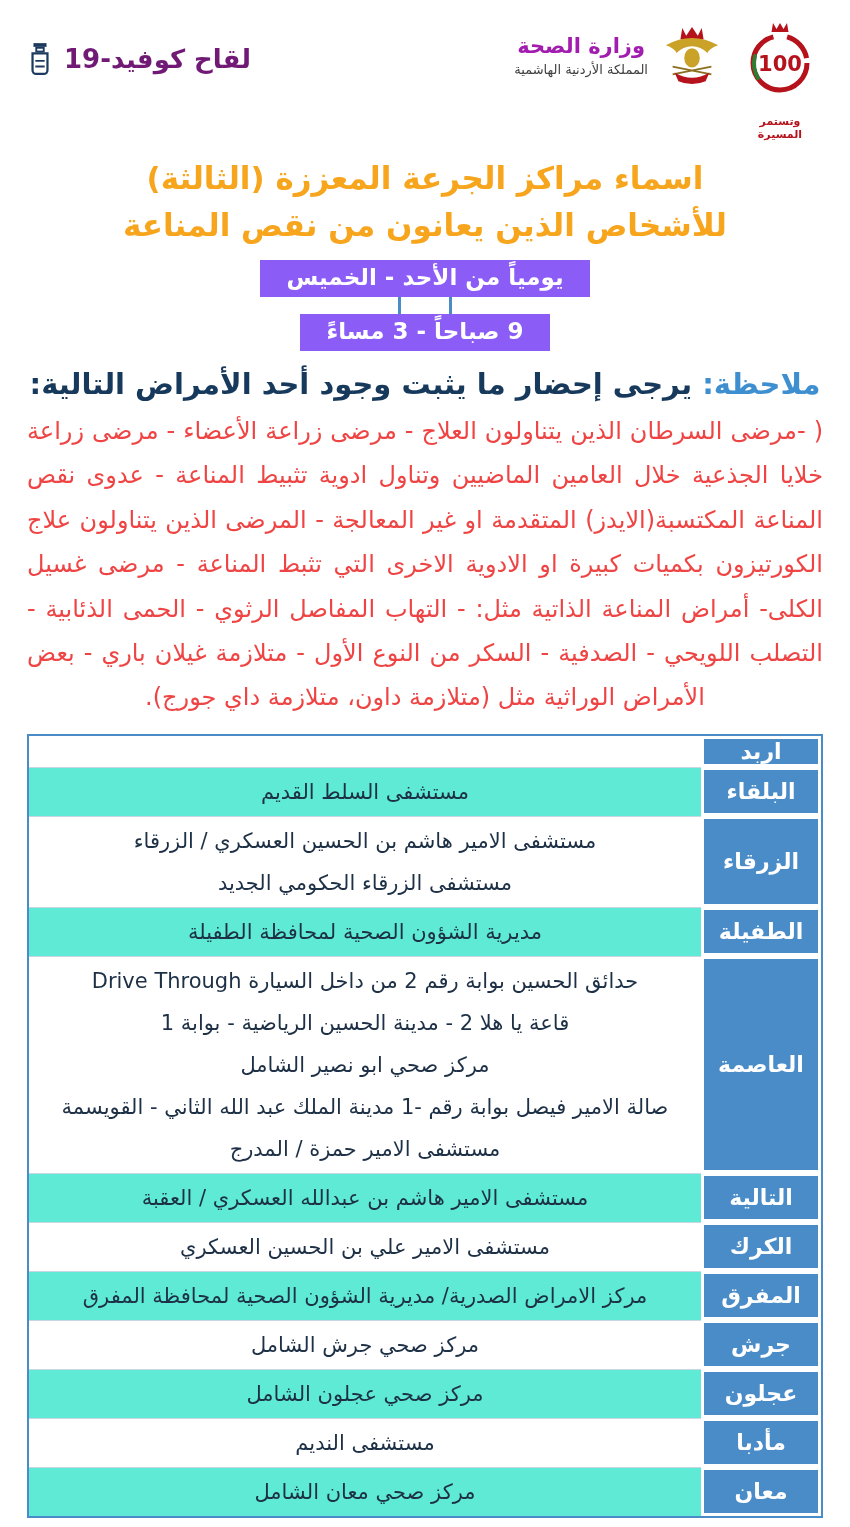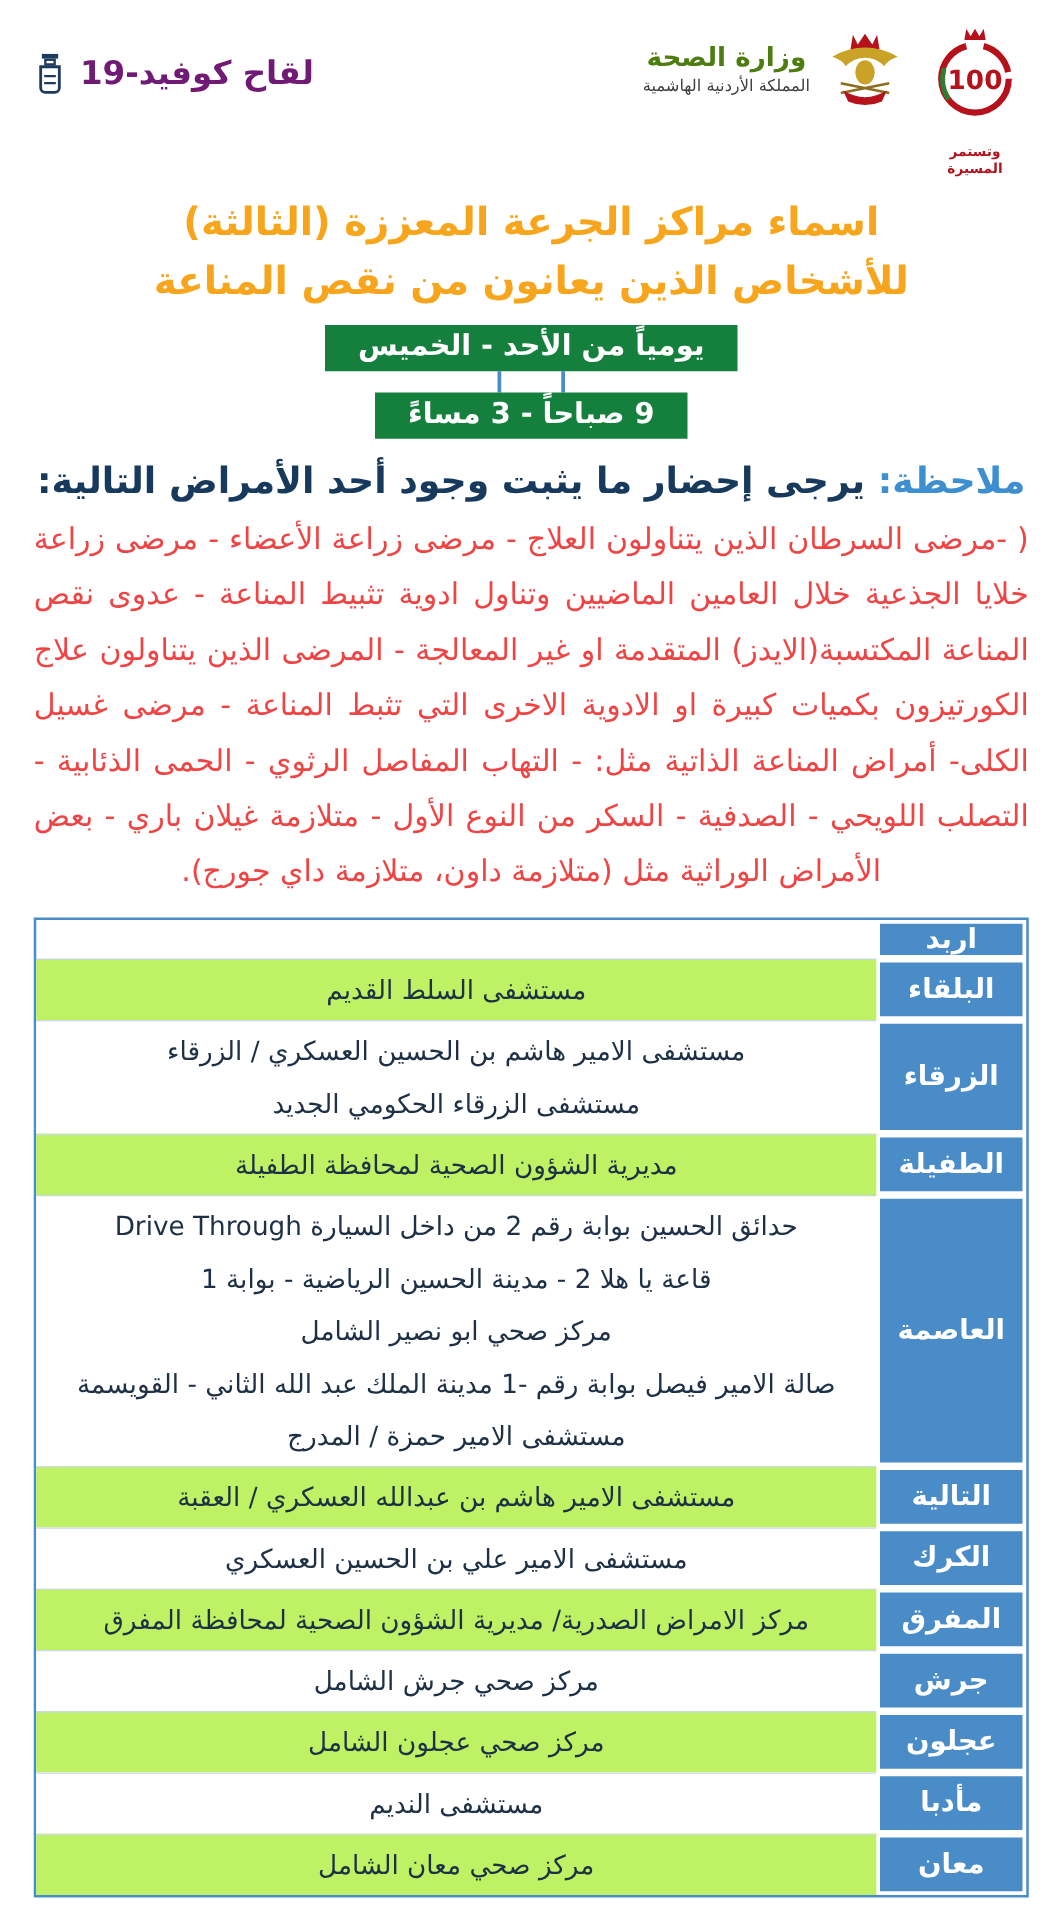--- a/index.html
+++ b/index.html
@@ -7,47 +7,47 @@
   .page {
     width:850px; height:1527px; margin:0 auto; background:#ffffff;
     font-family:"DejaVu Sans", sans-serif; direction:rtl; overflow:hidden; position:relative;
   }
   
   .header { display:flex; justify-content:space-between; align-items:flex-start; padding:20px 26px 0 26px; }
   .brand-group { display:flex; align-items:flex-start; gap:13px; }
   .centennial { width:88px; text-align:center; }
   .centennial-caption { color:#b5121b; font-size:11px; font-weight:bold; margin-top:13px; }
   .ministry-text { text-align:center; margin-top:14px; }
-  .ministry-name { color:#4d7c0f; font-size:21px; font-weight:bold; }
+  .ministry-name { color:#a21caf; font-size:21px; font-weight:bold; }
   .ministry-sub { color:#404040; font-size:13px; margin-top:4px; }
   .coat { margin-top:4px; }
   .covid-label { display:flex; align-items:center; gap:10px; color:#701a75; font-weight:bold; font-size:26px; margin-top:22px; }
   
   .title { text-align:center; color:#f7a51d; font-size:31px; font-weight:bold; line-height:1.5; margin-top:14px; }
   
   .badges { display:flex; flex-direction:column; align-items:center; margin-top:12px; }
-  .badge { background:#15803d; color:#ffffff; font-weight:bold; font-size:23px; padding:4px 26px 7px 26px; text-align:center; }
+  .badge { background:#8b5cf6; color:#ffffff; font-weight:bold; font-size:23px; padding:4px 26px 7px 26px; text-align:center; }
   .badge-connector { width:54px; height:17px; border-left:3px solid #4a8cc8; border-right:3px solid #4a8cc8; }
   
   .note-heading { text-align:center; font-size:29px; font-weight:bold; margin-top:16px; }
   .note-heading .lbl { color:#3e8fd0; }
   .note-heading .txt { color:#16395c; }
   .note-body {
     width:796px; margin:8px auto 0 auto; font-size:24px; line-height:1.85; color:#ef4444;
     text-align:justify; text-align-last:center;
   }
   
   .table { width:796px; margin:14px auto 0 auto; border:2px solid #4a8cc8; background:#ffffff; }
   .trow { display:flex; align-items:stretch; }
   .trow + .trow .tcontent { border-top:1px solid #c9d6e3; }
   .tcontent {
     flex:1; display:flex; flex-direction:column; justify-content:center;
     text-align:center; padding:3px 8px; font-size:21px; color:#1d3046; background:#ffffff;
   }
-  .trow.shaded .tcontent { background:#bef264; }
+  .trow.shaded .tcontent { background:#5eead4; }
   .center-line { padding:9px 0; }
   .tgov {
     width:114px; margin:3px; background:#4a8cc8; color:#ffffff; font-weight:bold; font-size:22px;
     display:flex; align-items:center; justify-content:center; flex:0 0 auto;
   }
 </style>
 </head>
 <body>
 
 <div class="page">

